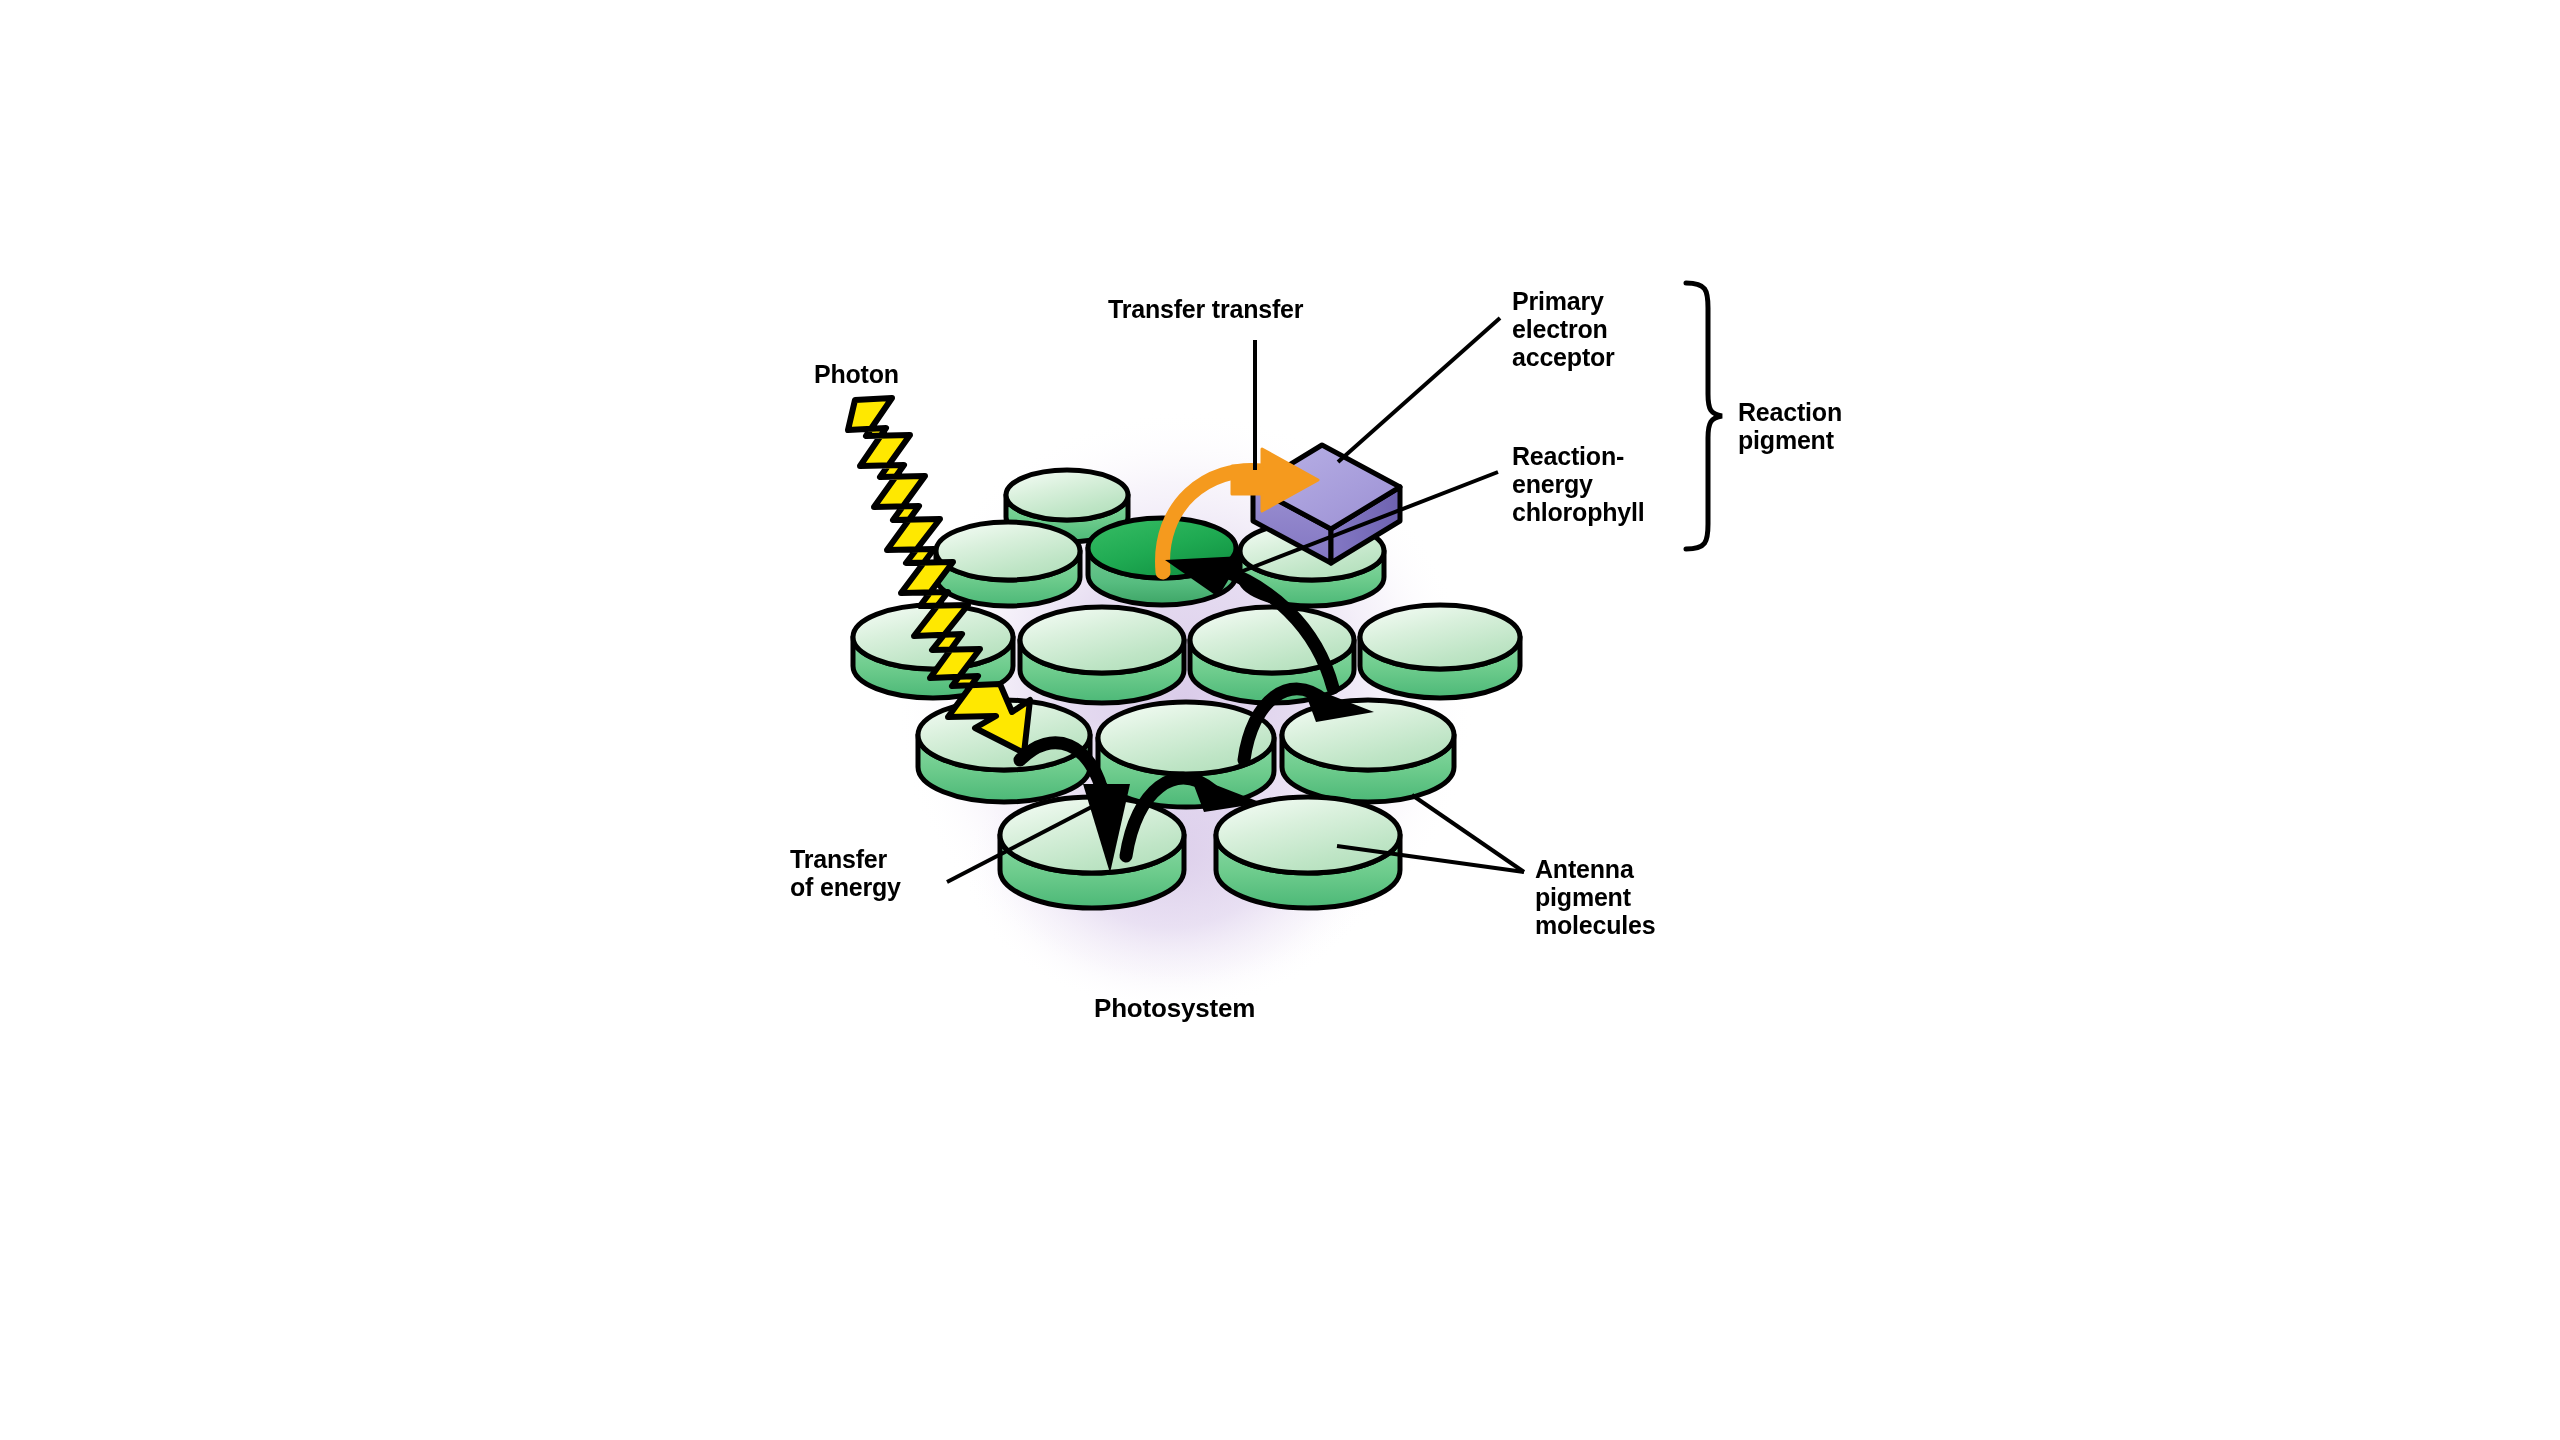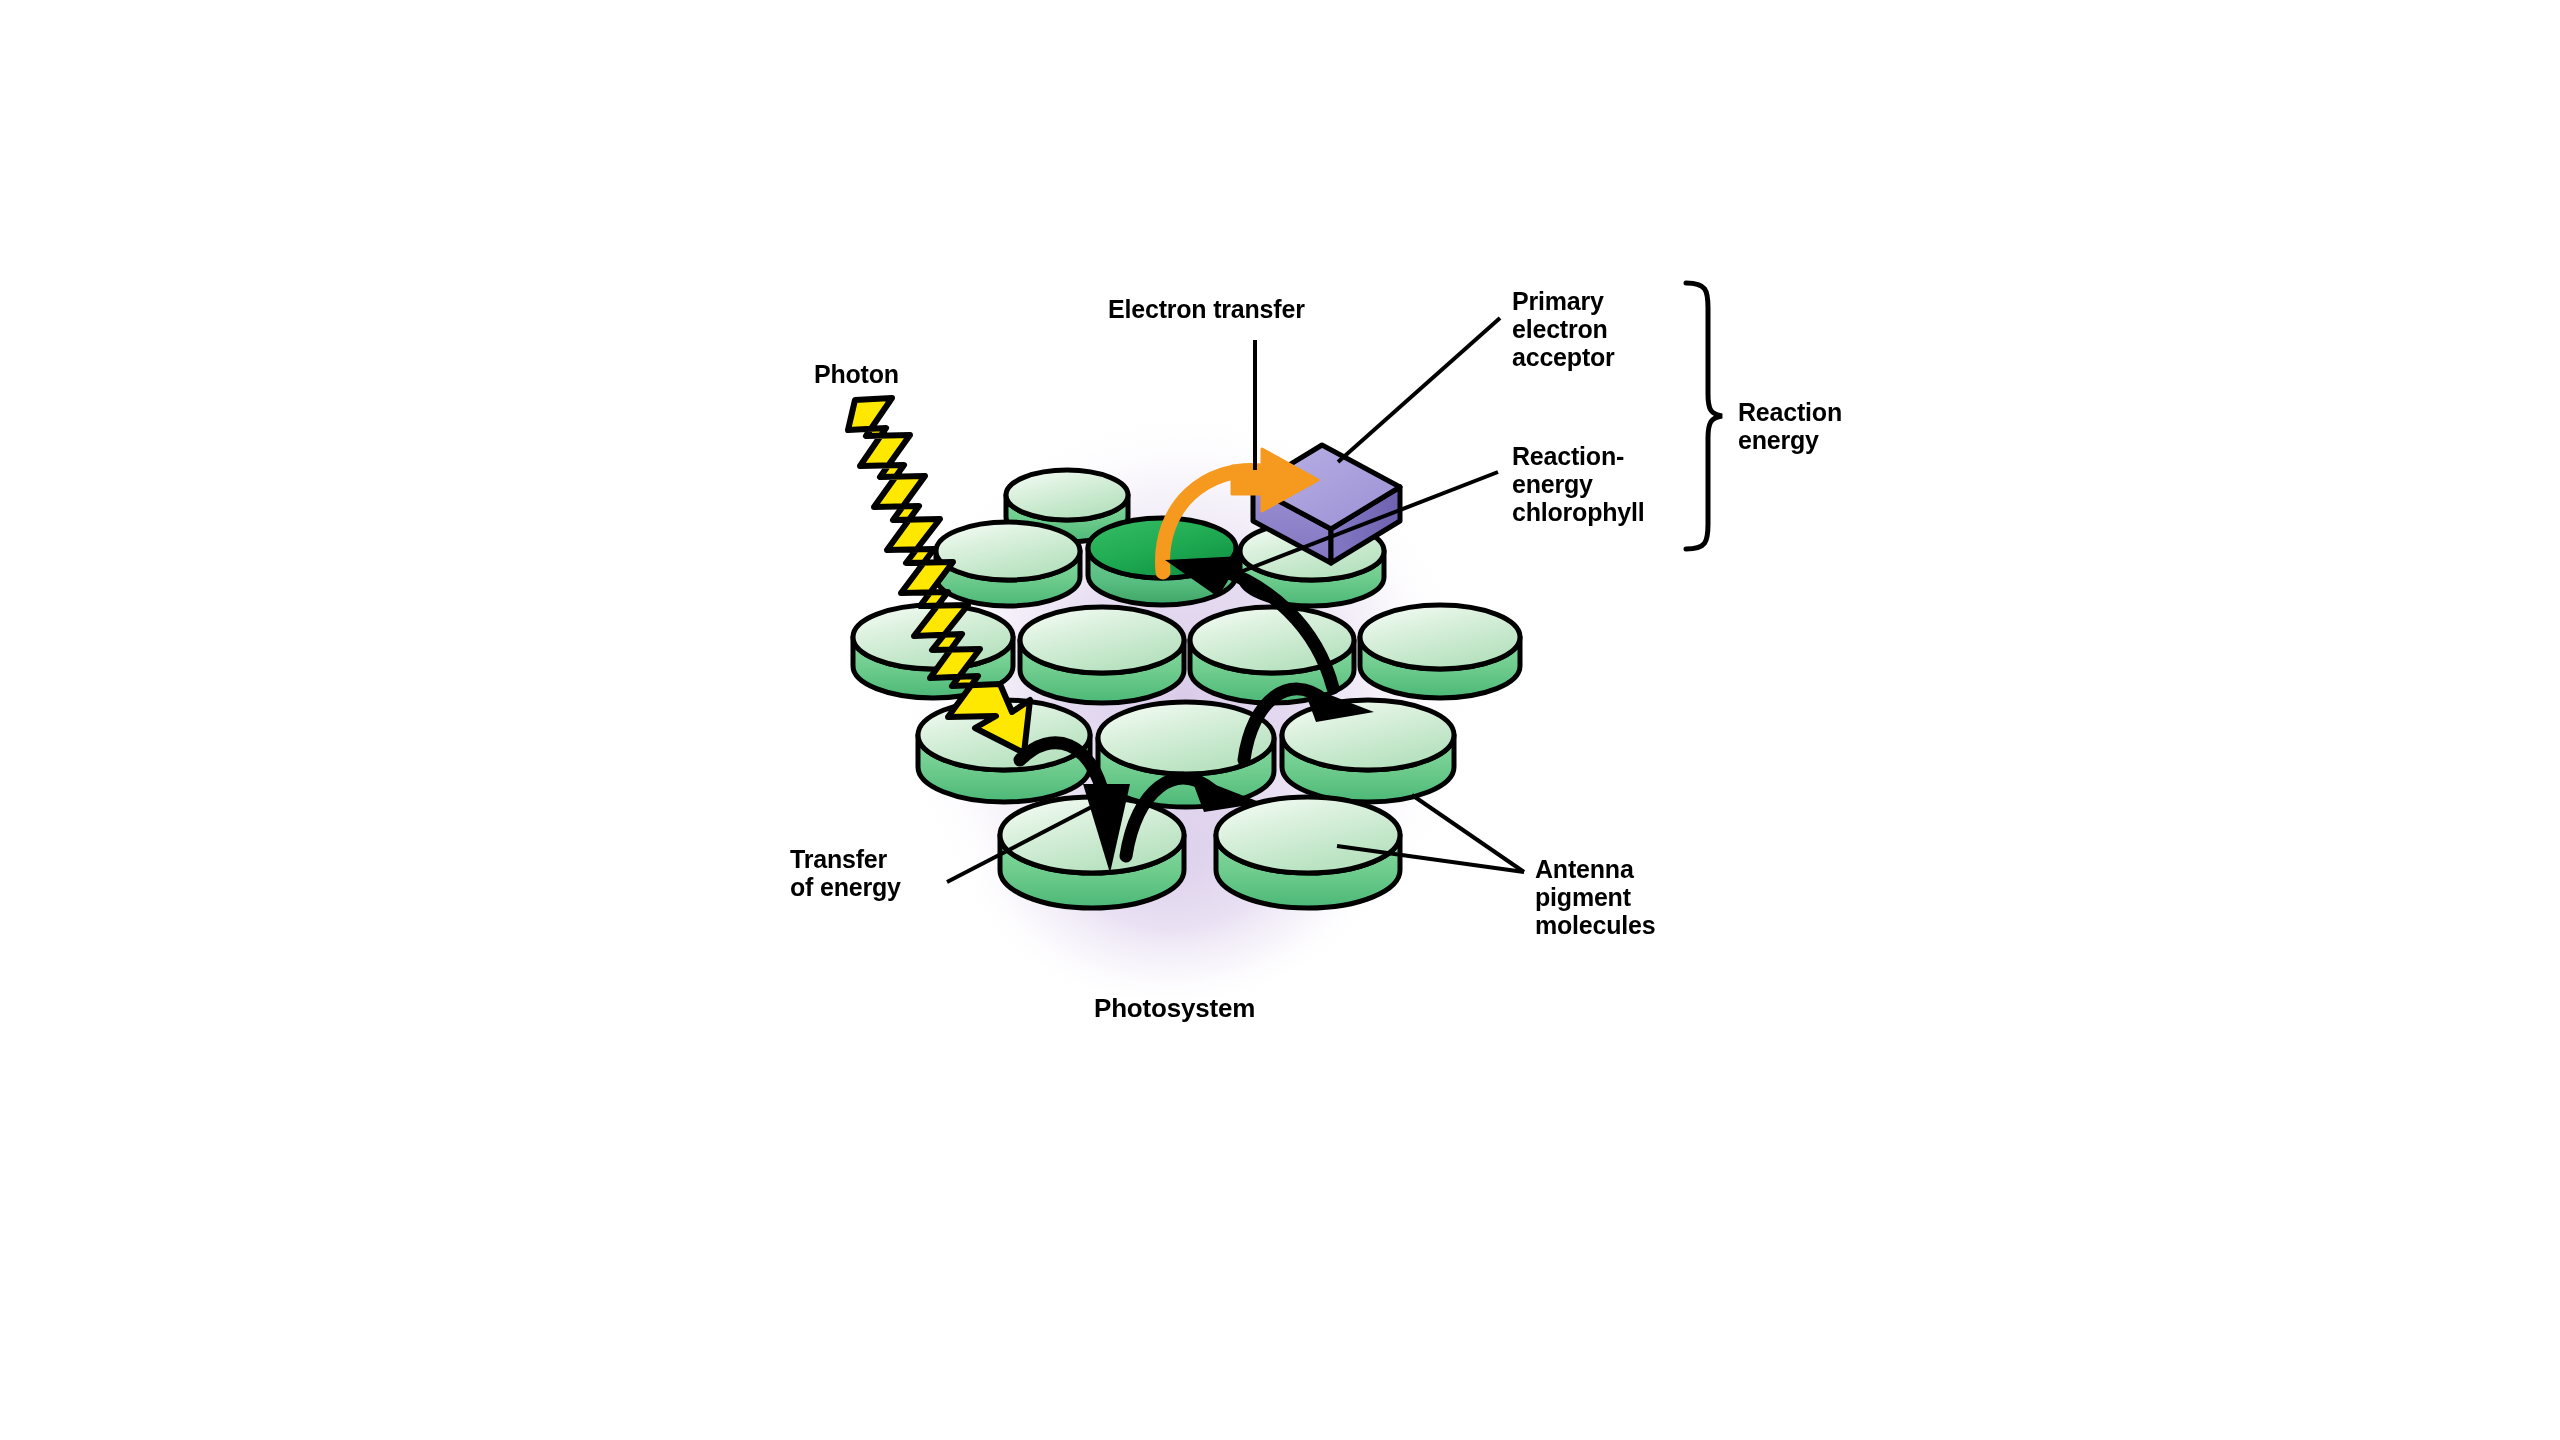--- a/index.html
+++ b/index.html
@@ -250,32 +250,32 @@
                L 1708,394
                C 1708,410 1711,414 1722,416
                C 1711,418 1708,422 1708,438
                L 1708,524
                C 1708,542 1706,549 1686,549" fill="none" stroke="#000" stroke-width="5" stroke-linecap="round"></path>
     </g>
   </svg>
 
   <div class="lbl lbl-22" style="left:814px; top:360px;">Photon</div>
 
-  <div class="lbl lbl-22" style="left:1108px; top:295px;">Electron transfer</div>
+  <div class="lbl lbl-22" style="left:1108px; top:295px;">Transfer transfer</div>
 
   <div class="lbl lbl-22" style="left:1512px; top:287px;">Primary
 electron
 acceptor</div>
 
   <div class="lbl lbl-22" style="left:1512px; top:442px;">Reaction-
 energy
 chlorophyll</div>
 
   <div class="lbl lbl-22" style="left:1738px; top:398px;">Reaction
-energy</div>
+pigment</div>
 
   <div class="lbl lbl-22" style="left:790px; top:830px;margin-top:15px;">Transfer
 of energy</div>
 
   <div class="lbl lbl-22" style="left:1535px; top:855px;">Antenna
 pigment
 molecules</div>
 
   <div class="lbl lbl-title" style="left:1094px; top:970px;margin-top:24px;">Photosystem</div>
 

